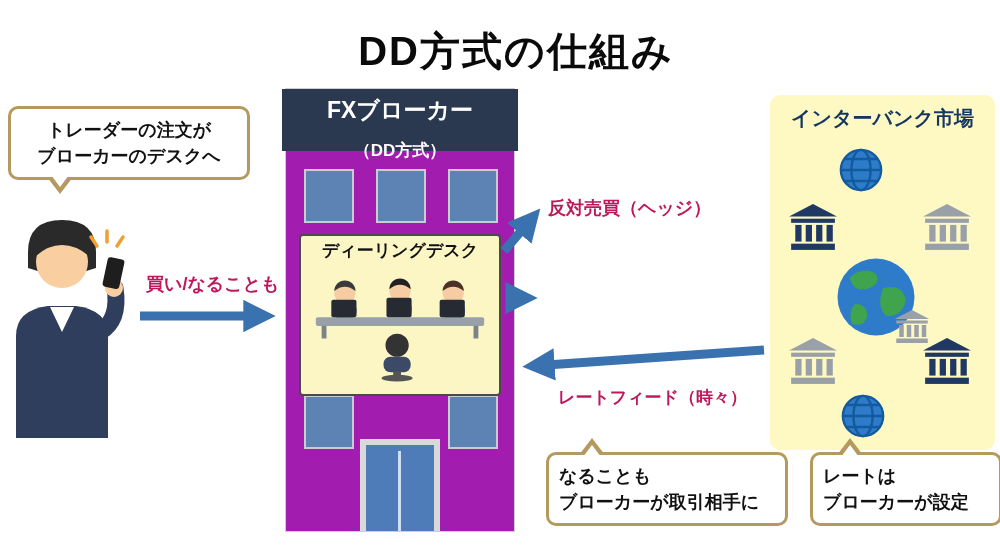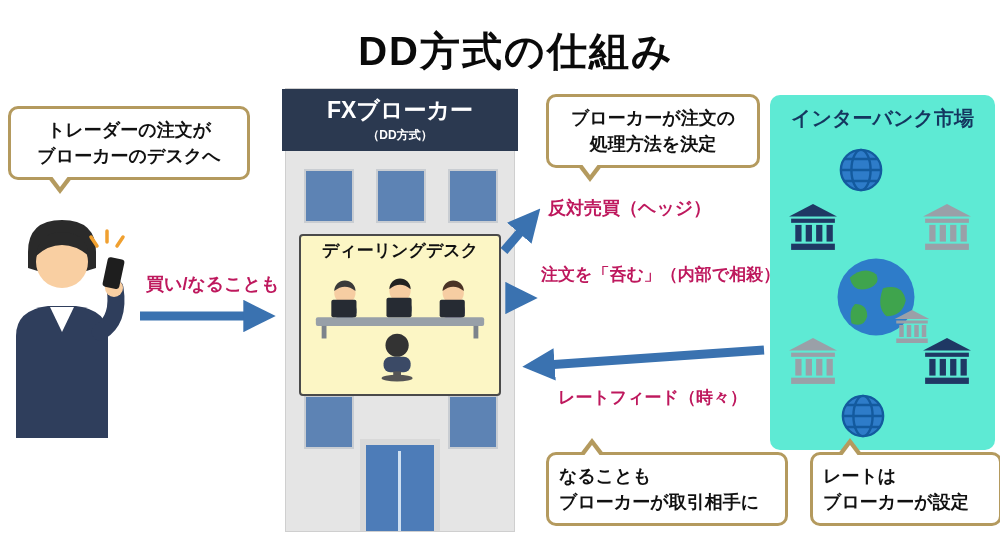--- a/index.html
+++ b/index.html
@@ -33,38 +33,38 @@
   .hedge-label{left:548px;top:196px;font-size:18px;}
   .internalize-label{left:541px;top:263px;font-size:17px;}
   .to-interbank-label{left:553px;top:291px;font-size:17px;}
   .rate-feed-label{left:558px;top:386px;font-size:17px;}
 
   
   .trader{position:absolute;left:0;top:208px;width:140px;height:230px;z-index:2;}
 
   
   .building{position:absolute;left:285px;top:88px;width:228px;height:442px;
-    background:#e5e5e5;border:1px solid #cfcfcf;z-index:1;}
+    background:#a21caf;border:1px solid #cfcfcf;z-index:1;}
   .bheader{position:absolute;left:-4px;top:0;width:236px;height:62px;background:#2b3950;
     color:#fff;text-align:center;}
   .bname{font-size:23px;font-weight:bold;margin-top:6px;}
-  .bmode{font-size:12px;font-weight:bold;margin-top:1px;}
+  .bmode{font-size:17px;font-weight:bold;margin-top:13px;}
   .window{position:absolute;width:46px;height:50px;background:#5d83b4;border:2px solid #c9cdd2;}
   .w1{left:18px;top:80px;} .w2{left:90px;top:80px;} .w3{left:162px;top:80px;}
   .w4{left:18px;top:306px;} .w5{left:162px;top:306px;}
   .doorframe{position:absolute;left:74px;top:350px;width:80px;height:92px;background:#d9d9d9;}
   .door{position:absolute;left:80px;top:356px;width:68px;height:86px;background:#4d7cb8;}
   .door::after{content:"";position:absolute;left:32px;top:6px;width:3px;height:80px;background:#cfe0f2;}
   .desk-box{position:absolute;left:13px;top:145px;width:198px;height:158px;background:#fcf6c5;
     border:2px solid #4a4a4a;border-radius:4px;text-align:center;}
   .desk-label{font-size:17px;font-weight:bold;color:#111;margin-top:3px;}
   .desk-art{display:block;margin:2px auto 0;}
 
   
-  .panel{position:absolute;left:770px;top:95px;width:225px;height:355px;background:#5eead4;
+  .panel{position:absolute;left:770px;top:95px;width:225px;height:355px;background:#fef9c3;
     border-radius:10px;z-index:1;}
   .panel-title{position:absolute;top:10px;left:0;width:100%;text-align:center;
     font-size:20px;font-weight:bold;color:#14365f;}
   .icon{position:absolute;}
   .navy{color:#1f3864;} .gray{color:#9aa0a8;}
 
   
   .overlay{position:absolute;left:0;top:0;z-index:3;pointer-events:none;}
   .arrow{stroke:#3a72b0;stroke-width:9;fill:none;}
 </style>
@@ -157,27 +157,22 @@
         <rect x="14" y="64" width="5" height="13" fill="#7c838b"></rect>
         <rect x="171" y="64" width="5" height="13" fill="#7c838b"></rect>
         <circle cx="92" cy="84" r="12" fill="#333333"></circle>
         <rect x="78" y="96" width="28" height="16" rx="7" fill="#3b4a66"></rect>
         <rect x="88" y="111" width="8" height="6" fill="#555555"></rect>
         <ellipse cx="92" cy="118" rx="16" ry="3.5" fill="#555555"></ellipse>
       </svg>
     </div>
   </div>
 
-  <div class="bubble decision-bubble tail-down">
-    <div>ブローカーが注文の</div>
-    <div>処理方法を決定</div>
-  </div>
 
   <div class="label hedge-label">反対売買（ヘッジ）</div>
-  <div class="label internalize-label">注文を「呑む」（内部で相殺）</div>
   <div class="label rate-feed-label">レートフィード（時々）</div>
 
   <div class="panel">
     <div class="panel-title">インターバンク市場</div>
     <svg class="icon" style="left:68px;top:52px" width="46" height="46">
         <use href="#sym-globe"></use>
       </svg>
     <svg class="icon navy" style="left:18px;top:108px" width="50" height="48">
         <use href="#sym-bank"></use>
       </svg>

